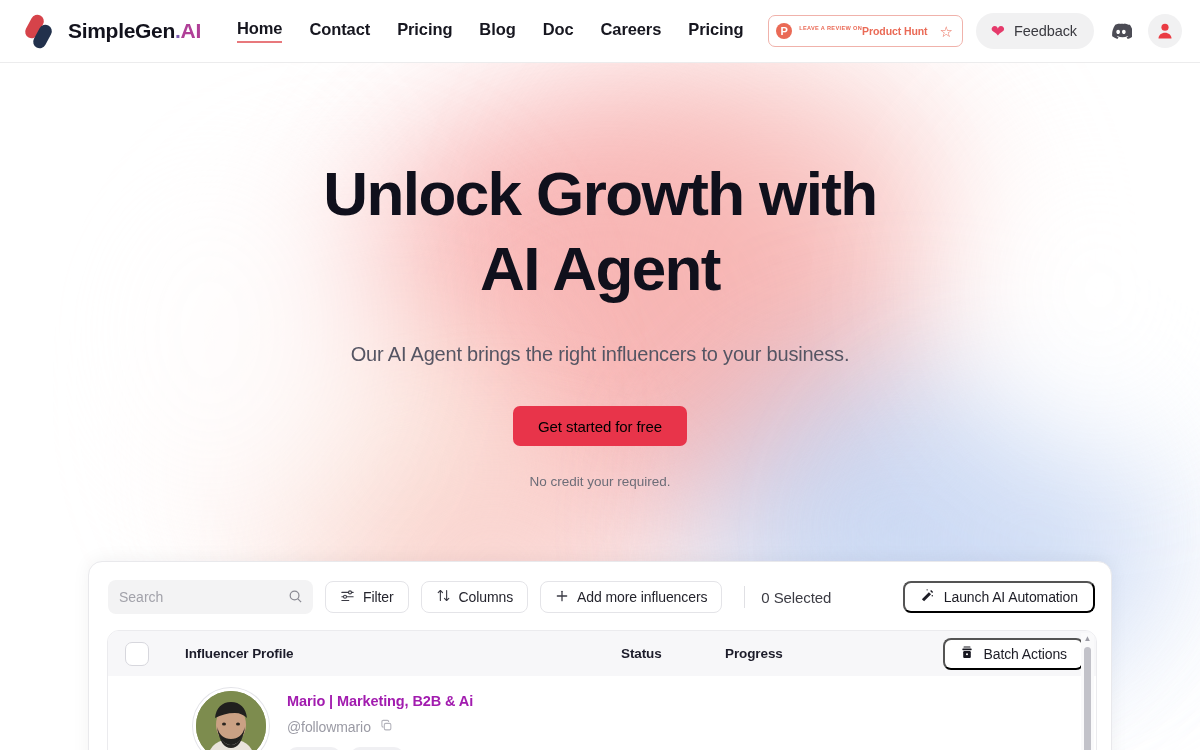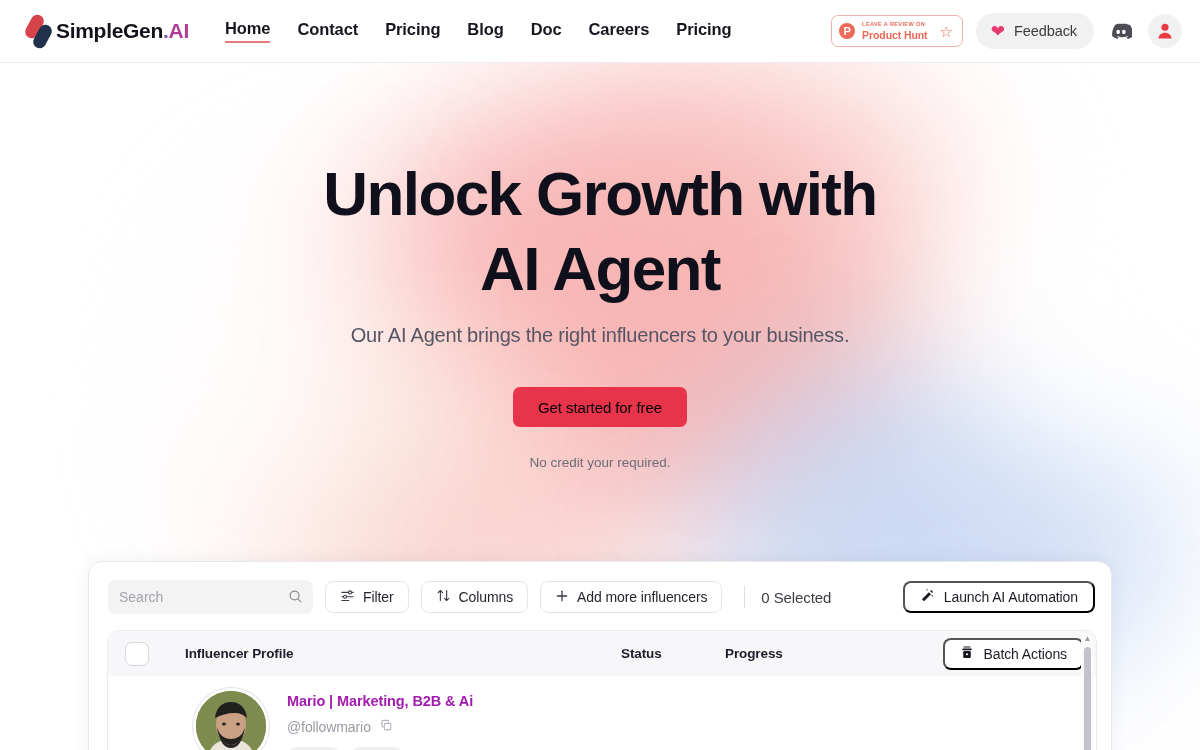--- a/index.html
+++ b/index.html
@@ -27,21 +27,21 @@
 
   
   .header {
     position:relative; z-index:10;
     height:63px; width:1200px;
     background:#ffffff;
     border-bottom:1px solid #ececed;
     display:flex; align-items:center;
     padding:0 18px 0 26px;
   }
-  .brand { display:flex; align-items:center; margin-right:36px; }
+  .brand { display:flex; align-items:center; gap:12px; margin-right:36px; }
   .logo-mark { position:relative; width:30px; height:34px; flex:none; }
   .logo-cap {
     position:absolute; width:13px; height:25px; border-radius:7px;
   }
   .cap-red  { background:#d6434a; left:2px;  top:0px;   transform:rotate(28deg); }
   .cap-navy { background:#22314c; left:10px; top:10px;  transform:rotate(28deg); }
   .brand-text { font-size:21px; font-weight:bold; letter-spacing:-.3px; color:#12121c; white-space:nowrap; }
   .brand-dot { color:#7b5bb0; }
   .brand-ai  { color:#b03f97; }
 
@@ -58,21 +58,21 @@
   .ph-badge {
     display:flex; align-items:center; gap:7px;
     border:1px solid #f0b2ab; border-radius:7px;
     background:#fff; height:32px; padding:0 9px 0 7px; cursor:pointer;
   }
   .ph-circle {
     width:16px; height:16px; border-radius:50%; background:#ea6a56;
     color:#fff; font-size:11px; font-weight:bold;
     display:flex; align-items:center; justify-content:center; flex:none;
   }
-  .ph-lines { display:flex; flex-direction:column; line-height:1; }
+  .ph-lines { display:flex; flex-direction:row; line-height:1; }
   .ph-top { font-size:5.6px; font-weight:bold; color:#ea6a56; letter-spacing:.35px; margin-bottom:2px; }
   .ph-bot { font-size:10.5px; font-weight:bold; color:#ea6a56; letter-spacing:-.1px; }
   .ph-star { margin-left:5px; color:#ea6a56; font-size:15px; line-height:1; }
 
   .feedback-btn {
     display:flex; align-items:center; gap:9px;
     background:#f1f1f2; border:none; border-radius:18px;
     height:36px; padding:0 17px 0 15px; cursor:pointer;
   }
   .heart { color:#e53a6b; font-size:17px; line-height:1; }
@@ -85,21 +85,21 @@
   }
 
   
   .hero { position:relative; z-index:5; text-align:center; padding-top:100px; }
   .hero h1 {
     font-size:62px; line-height:1.0; font-weight:bold;
     color:#10101c; letter-spacing:-1.6px;
   }
   .hero h1 .l2 { display:block; margin-top:13px; }
   .hero-sub {
-    margin-top:24px; font-size:20px; color:#555563; letter-spacing:-.2px;
+    margin-top:43px; font-size:20px; color:#555563; letter-spacing:-.2px;
   }
   .cta {
     margin-top:40px; display:inline-flex; align-items:center; justify-content:center;
     background:#e8344a; color:#000000; border:none; border-radius:7px;
     height:40px; padding:0 25px; font-size:15px; cursor:pointer;
     font-family:"Liberation Sans", sans-serif; letter-spacing:-.1px;
   }
   .hero-note { margin-top:28px; font-size:13.5px; color:#6d6d78; }
 
   

